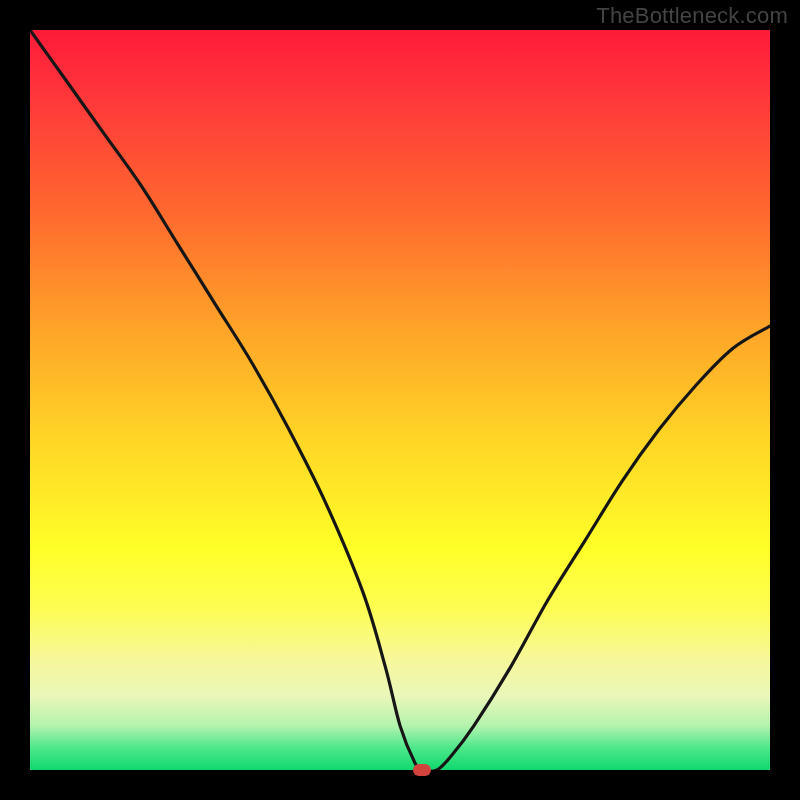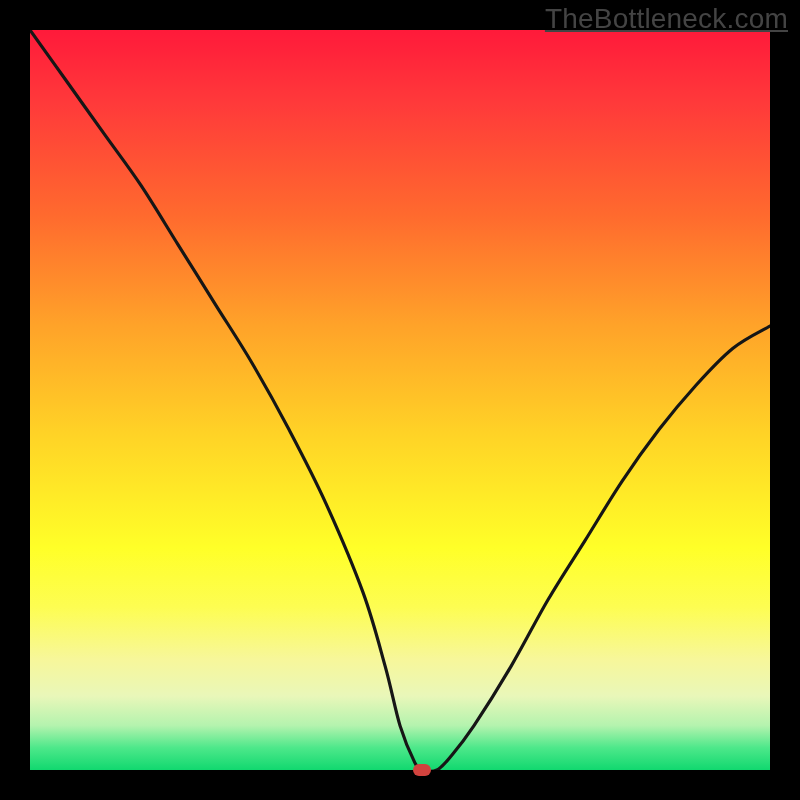--- a/index.html
+++ b/index.html
@@ -15,25 +15,24 @@
     position: relative;
     width: 800px;
     height: 800px;
     background: #000;
   }
   .watermark {
     position: absolute;
     top: 3px;
     right: 12px;
     color: #444;
-    font-size: 28px;
+    font-size: 22px;
     font-weight: 400;
     letter-spacing: 0.2px;
     z-index: 20;
-    text-decoration: underline;
   }
   
   .plot {
     position: absolute;
     left: 30px;
     top: 30px;
     width: 740px;
     height: 740px;
     background: linear-gradient(
       to bottom,

